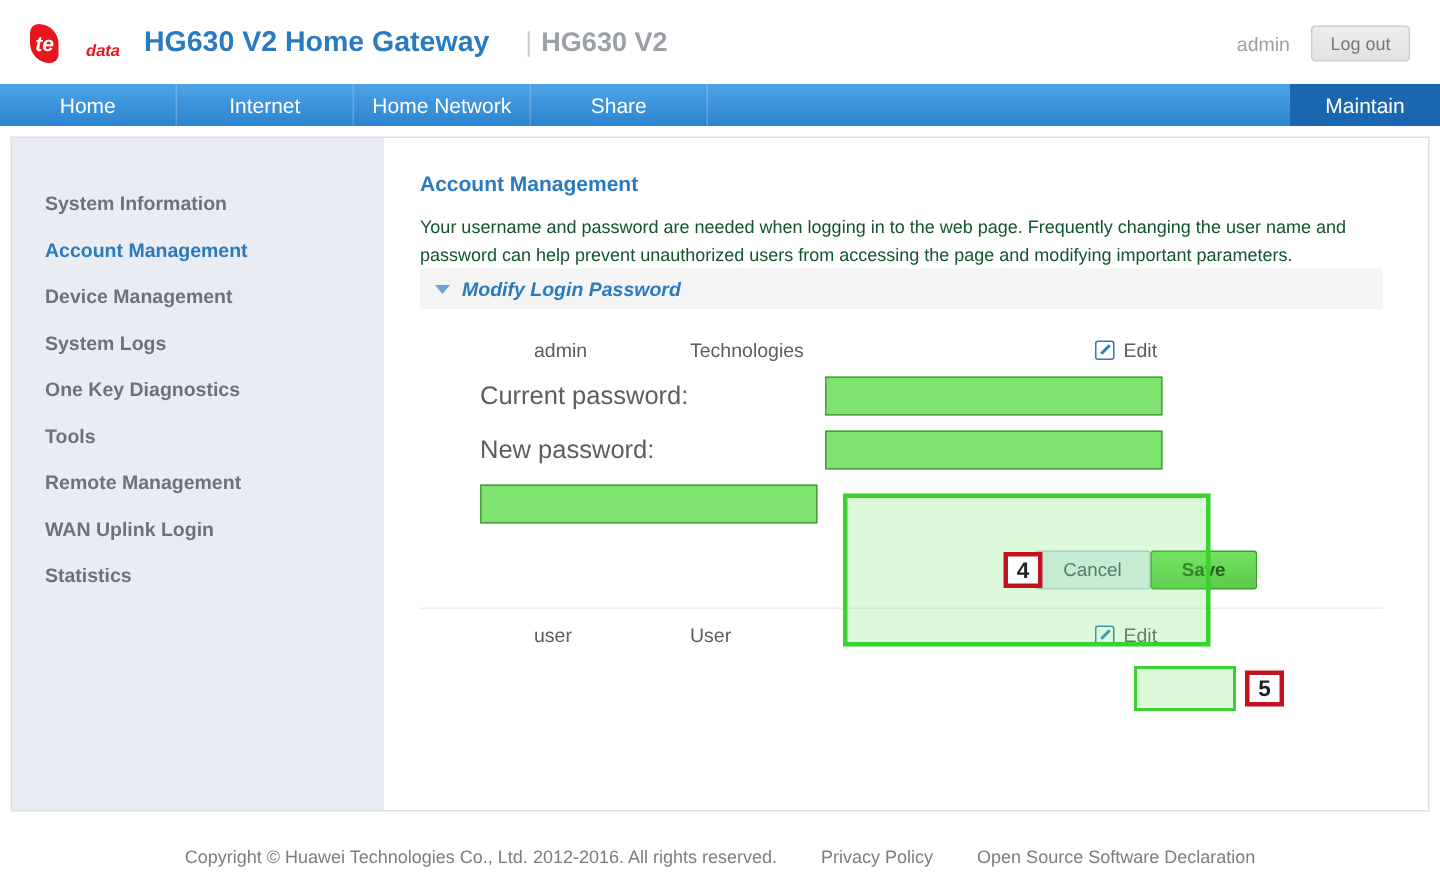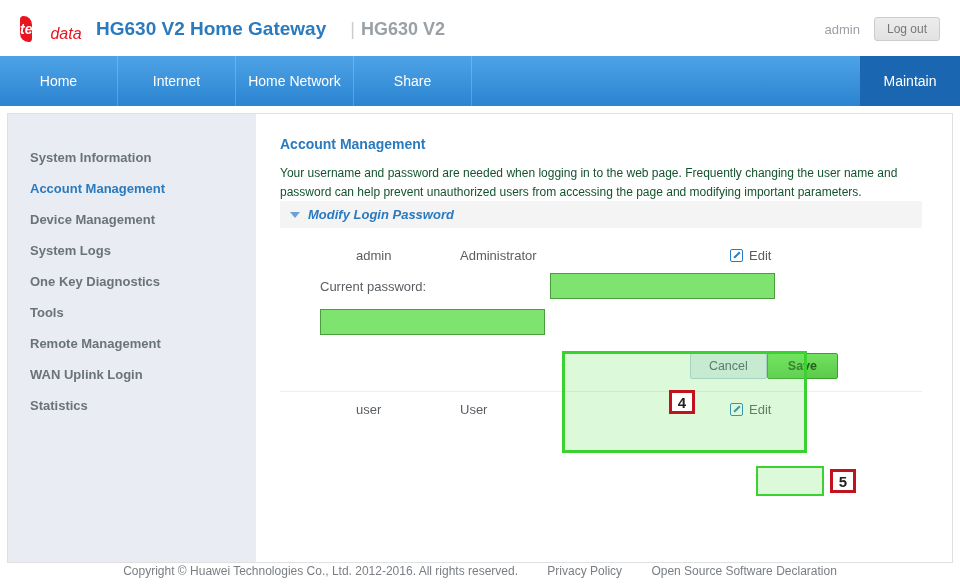--- a/index.html
+++ b/index.html
@@ -2,31 +2,31 @@
 <html><head>
 <meta charset="utf-8">
 <style>
 * { margin: 0; padding: 0; box-sizing: border-box; }
 body { font-family: Arial, sans-serif; font-size: 13px; color: #444; background: #fff; width: 960px; height: 585px; overflow: hidden; position: relative; }
 
 
 .header { display: flex; align-items: center; padding: 14px 20px 12px 20px; }
 .logo { width: 60px; height: 30px; margin-right: 16px; position: relative; display:flex; align-items:center; }
 .logo-shape { background:#e8141e; width:42px; height:26px; border-radius:6px 14px 6px 14px; position:relative; display:flex; align-items:center; justify-content:center; color:#fff; font-weight:bold; font-style:italic; font-size:14px; }
-.logo-data { color:#e8141e; font-size:16px; font-style:italic; font-weight:normal; margin-left:18px; margin-top:10px;}
+.logo-data { color:#e8141e; font-size:11px; font-style:italic; font-weight:bold; margin-left:18px; margin-top:10px;}
 .title-area { flex: 1; display:flex; align-items:baseline; }
 .product-title { color:#2a7abf; font-size:19px; font-weight:bold; margin-right:18px;}
 .sep { color:#ccc; margin:0 6px; font-size:18px;}
 .model { color:#9aa0a5; font-size:18px; font-weight:bold;}
 .user-area { display:flex; align-items:center; gap:14px; }
 .user-label { color:#9aa0a5; font-size:13px;}
 .logout-btn { background:linear-gradient(#ededed,#e2e2e2); border:1px solid #ccc; border-radius:3px; padding:4px 12px; color:#777; font-size:12px; cursor:pointer;}
 
 
-.nav { display:flex; height:50px; background:linear-gradient(#4ea3e6,#2b84d1); }
+.nav { display:flex; height:28px; background:linear-gradient(#4ea3e6,#2b84d1); }
 .nav-item { flex: 0 0 118px; display:flex; align-items:center; justify-content:center; color:#fff; font-size:14px; cursor:pointer; border-right:1px solid rgba(255,255,255,0.2);}
 .nav-item:last-child { border-right:none;}
 .nav-spacer { flex:1; }
 .nav-item.active { background:#1a66b0; flex:0 0 100px;}
 
 
 .main { display:flex; border:1px solid #e0e0e0; margin:7px 7px 0 7px; height:450px; background:#fff; }
 .sidebar { width:248px; background:#e9ecf2; padding:28px 0 0 22px; }
 .sidebar-item { color:#6b737a; font-size:13px; font-weight:bold; padding:8px 0; cursor:pointer; }
 .sidebar-item.active { color:#2a7abf; }
@@ -41,21 +41,21 @@
 
 .account-row { display:flex; align-items:center; padding:10px 0 10px 0; font-size:13px; color:#595e63;}
 .acc-col1 { width:180px; padding-left:76px;}
 .acc-col2 { width:230px;}
 .acc-col3 { flex:1; display:flex; align-items:center; gap:6px; padding-left:40px;}
 .edit-icon { width:13px; height:13px; border:1.5px solid #2a7abf; border-radius:2px; position:relative; display:inline-block;}
 .edit-icon::after { content:''; position:absolute; width:8px; height:2px; background:#2a7abf; transform:rotate(-45deg); top:4px; left:2px;}
 
 .form-area { padding-left:40px; position:relative;}
 .form-row { display:flex; align-items:center; margin-bottom:10px;}
-.form-label { width:230px; color:#595e63; font-size:13px;}
+.form-label { width:230px; color:#595e63; font-size:17px;}
 .input-wrap { position:relative; }
 .pw-input { width:225px; height:26px; border:1px solid #4a9c3d; background:#7fe36f; padding:0 6px;}
 
 .highlight-box { position:absolute; border:3px solid #3bd231; background:rgba(115,232,102,0.25); pointer-events:none; z-index:5;}
 .hl-inputs { left:306px; top:237px; width:245px; height:102px;}
 .hl-save { left:500px; top:352px; width:68px; height:30px; border-width:2px;}
 
 .callout { position:absolute; width:26px; height:24px; background:#fff; border:3px solid #c1121f; display:flex; align-items:center; justify-content:center; font-weight:bold; font-size:15px; color:#222; z-index:6;}
 .callout-4 { left:413px; top:276px;}
 .callout-5 { left:574px; top:355px;}
@@ -116,30 +116,34 @@
     <div class="page-title">Account Management</div>
     <div class="page-desc">Your username and password are needed when logging in to the web page. Frequently changing the user name and password can help prevent unauthorized users from accessing the page and modifying important parameters.</div>
 
     <div class="section-bar">
       <div class="section-caret"></div>
       <div class="section-title">Modify Login Password</div>
     </div>
 
     <div class="account-row">
       <div class="acc-col1">admin</div>
-      <div class="acc-col2">Administrator</div>
+      <div class="acc-col2">Technologies</div>
       <div class="acc-col3">
         <span class="edit-icon"></span>
         <span>Edit</span>
       </div>
     </div>
 
     <div class="form-area">
       <div class="form-row">
         <div class="form-label">Current password:</div>
+        <div class="input-wrap"><input type="password" class="pw-input" value="" style=""></div>
+      </div>
+      <div class="form-row">
+        <div class="form-label">New password:</div>
         <div class="input-wrap"><input type="password" class="pw-input" value="" style=""></div>
       </div>
       <div class="form-row">
         <div class="input-wrap"><input type="password" class="pw-input" value="" style=""></div>
       </div>
     </div>
 
     <div class="btn-row">
       <button class="btn btn-cancel">Cancel</button>
       <button class="btn btn-save">Save</button>

